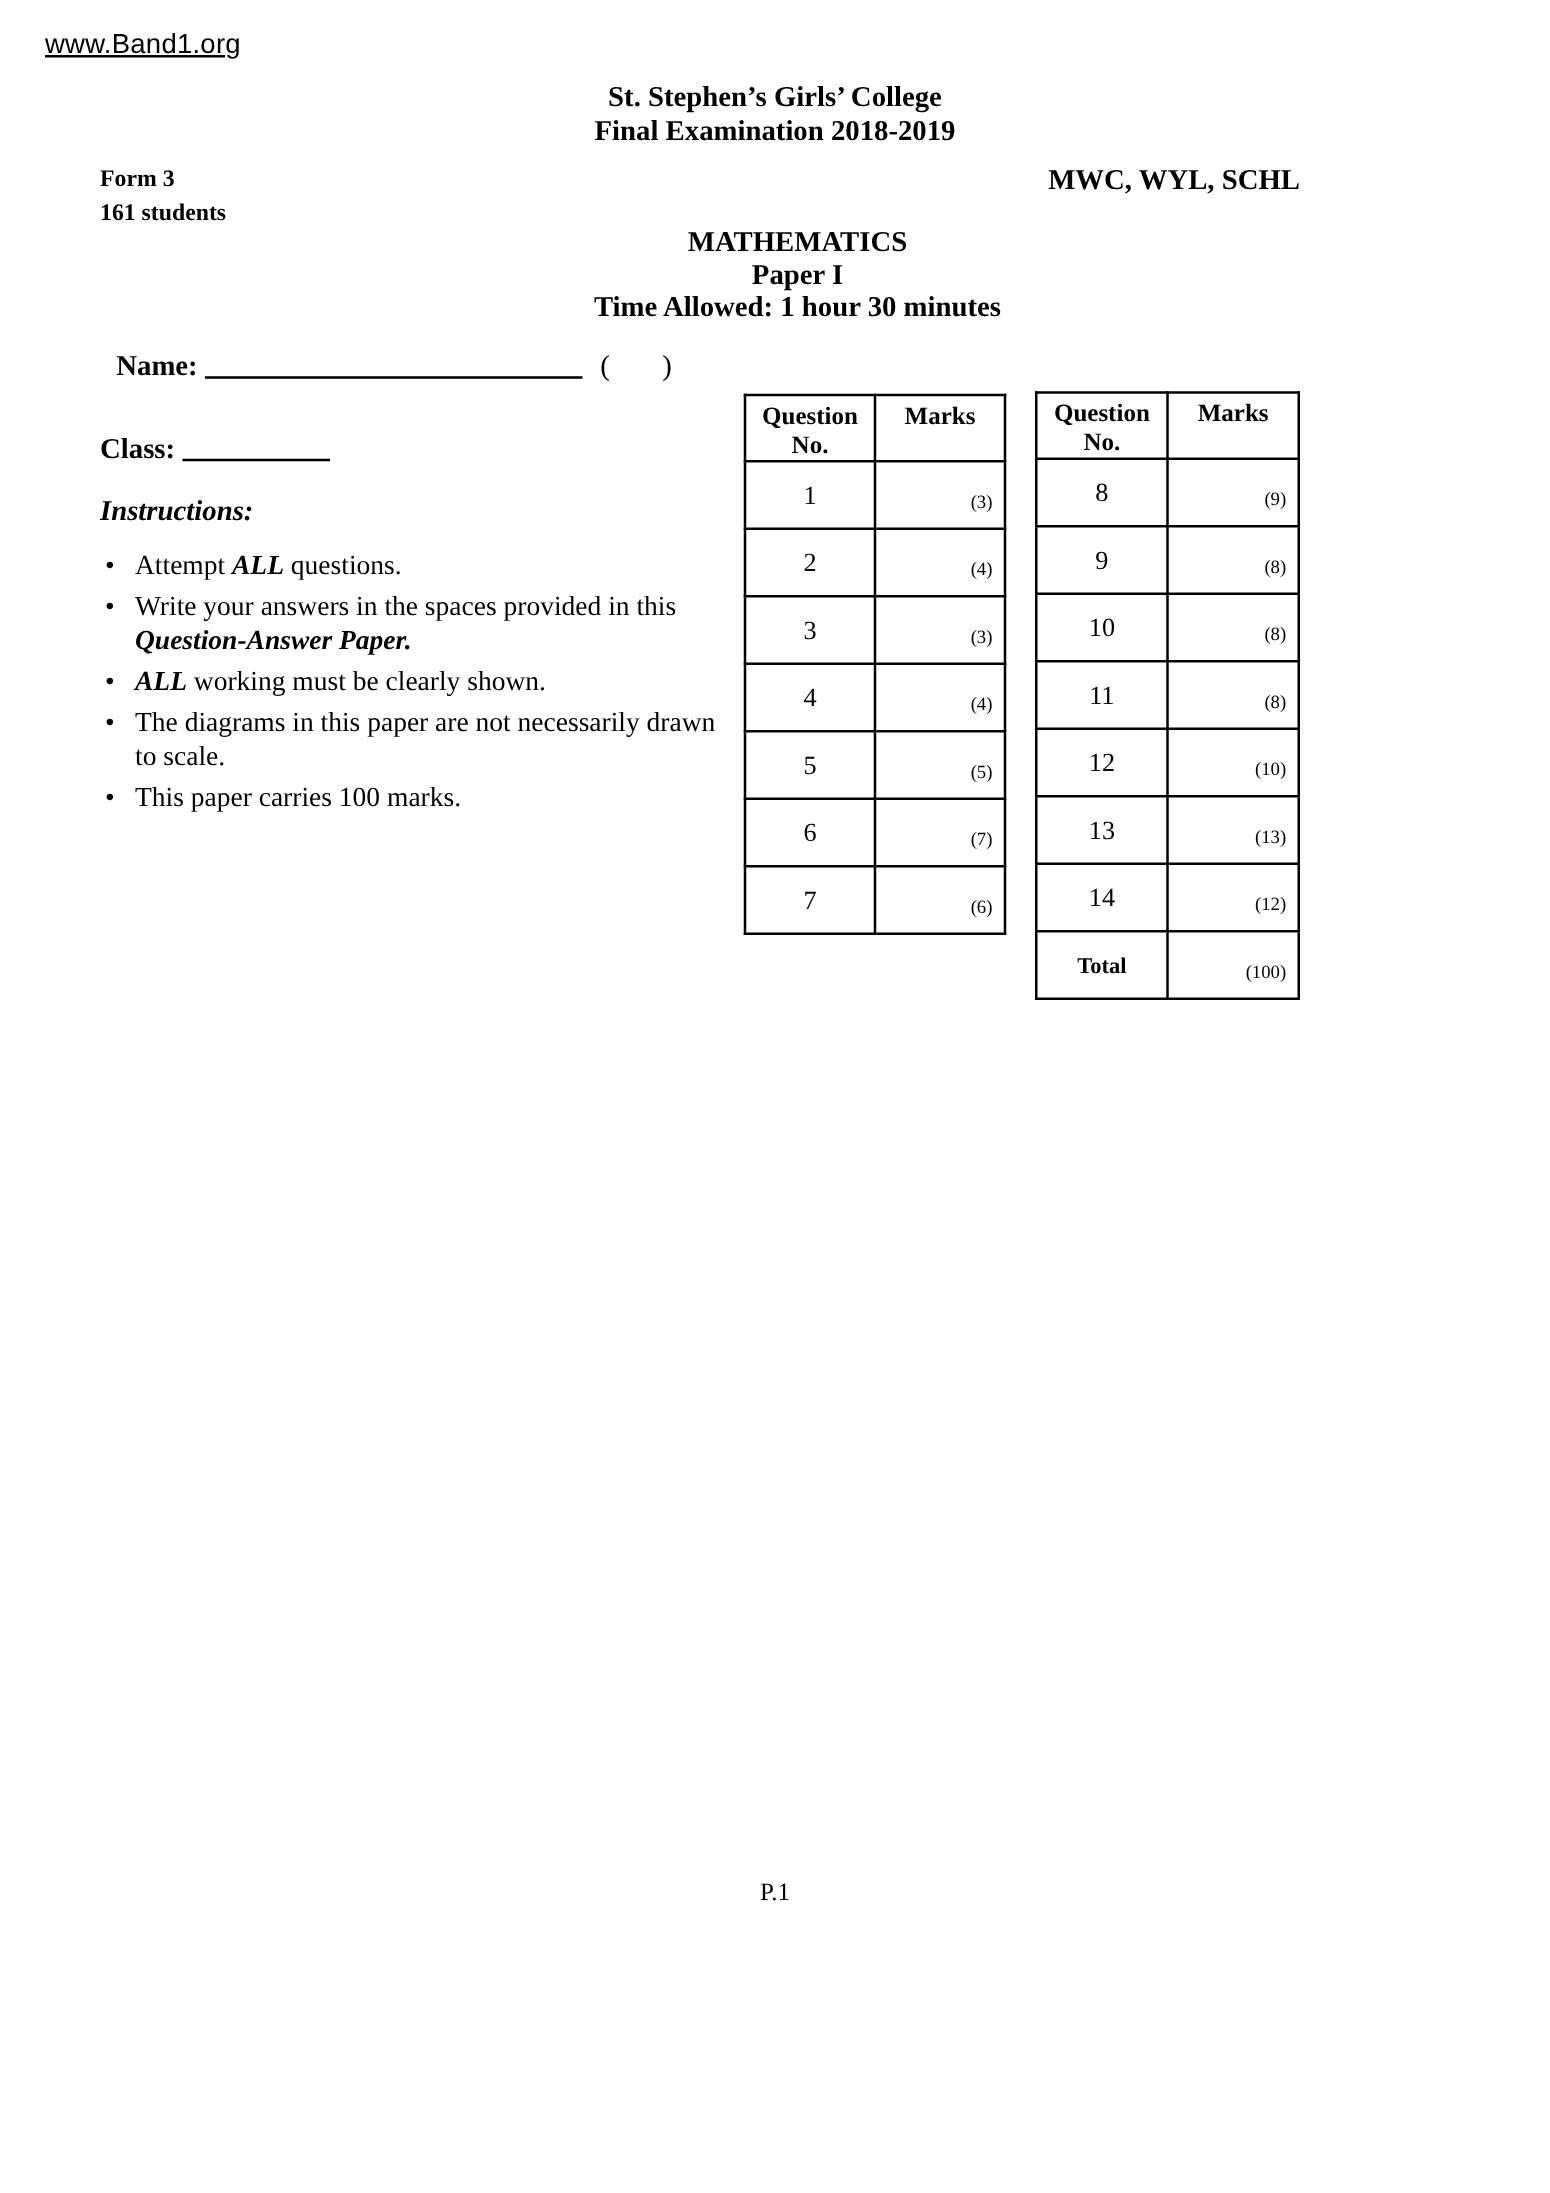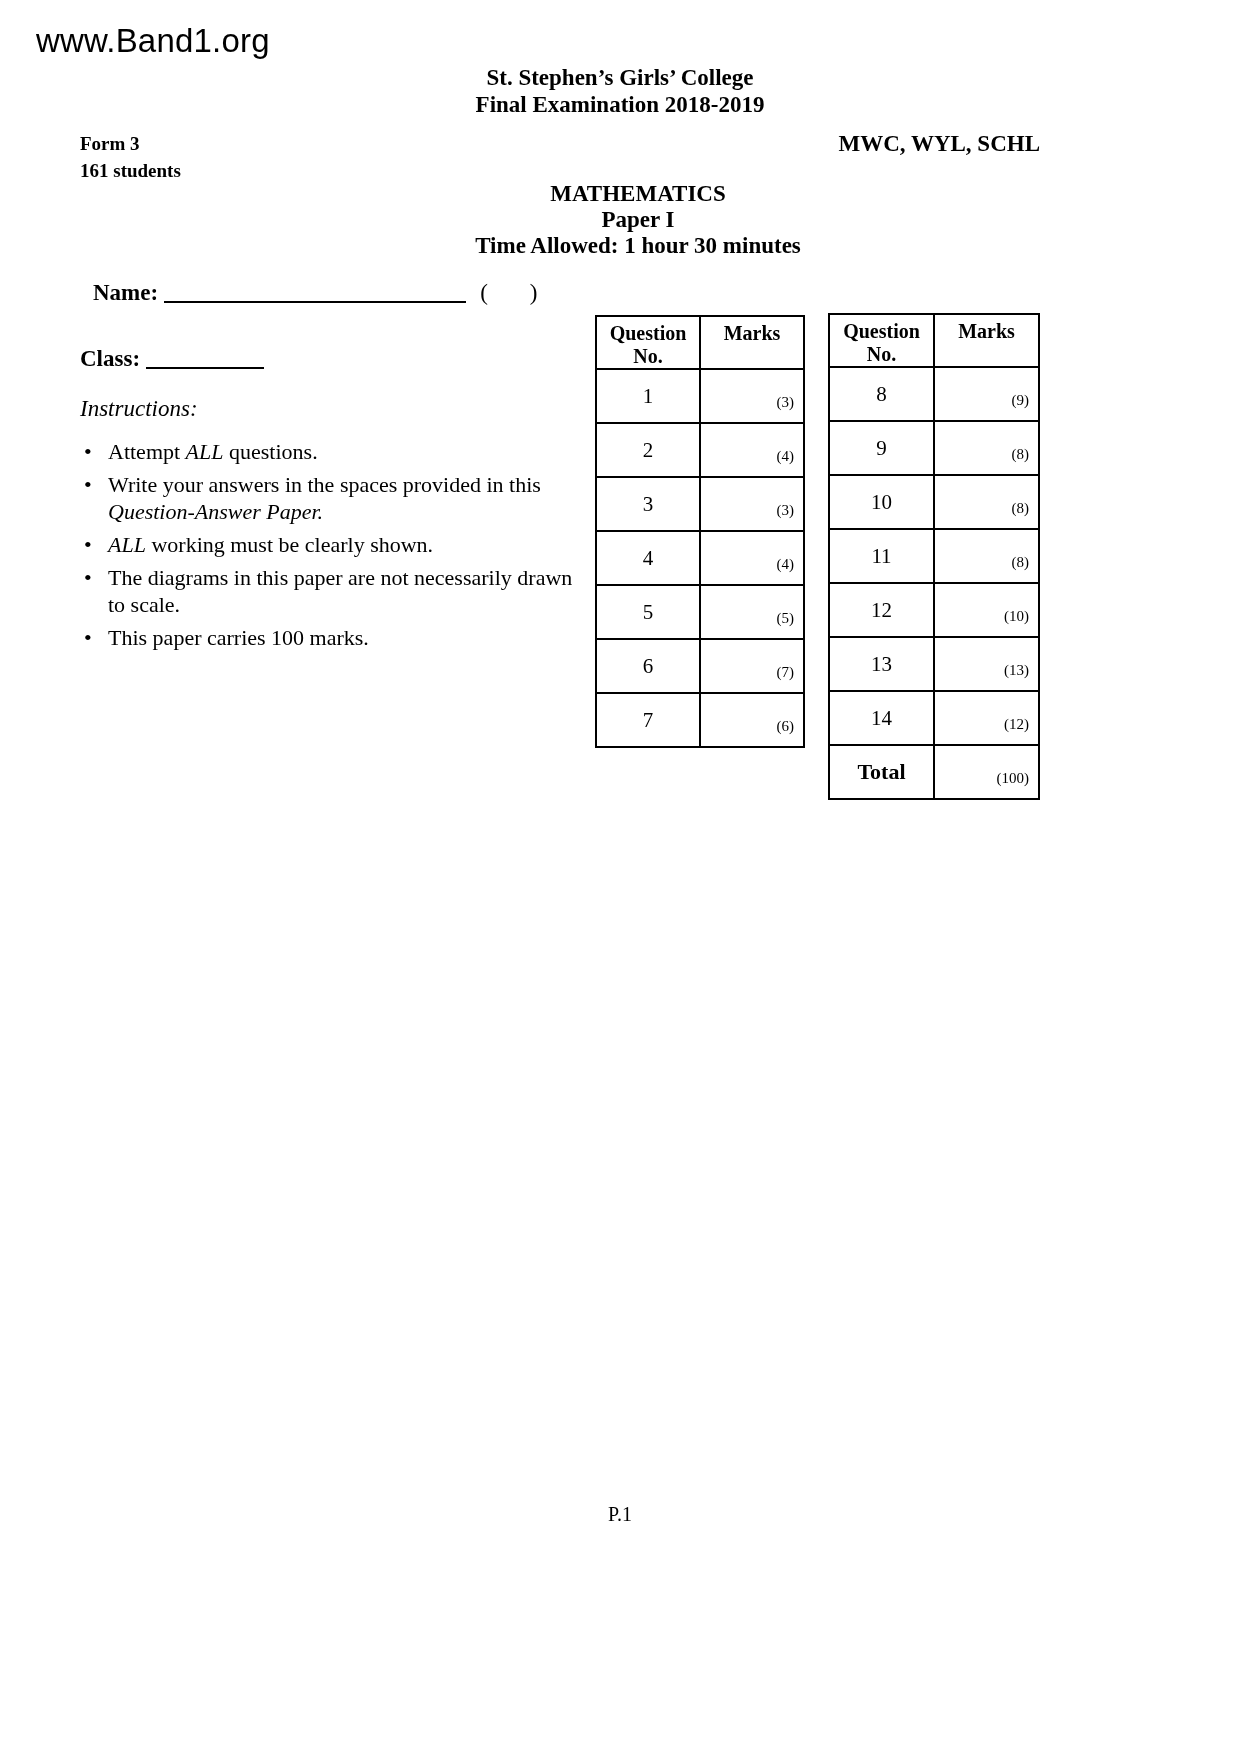--- a/index.html
+++ b/index.html
@@ -11,22 +11,23 @@
     background: #ffffff;
     color: #000000;
     font-family: "Liberation Serif", serif;
     overflow: hidden;
   }
   .watermark {
     position: absolute;
     left: 36px;
     top: 22px;
     font-family: "Liberation Sans", sans-serif;
-    font-size: 33px;
+    font-size: 22px;
     letter-spacing: 0.2px;
+    text-decoration: underline;
   }
   .head-center {
     position: absolute;
     left: 0;
     top: 64px;
     width: 100%;
     text-align: center;
     font-weight: bold;
     font-size: 23px;
     line-height: 27px;
@@ -75,21 +76,21 @@
     display: inline-block;
     border-bottom: 2px solid #000;
     transform: translateY(3px);
     margin-left: 6px;
   }
   .name-line { width: 302px; }
   .class-line { width: 118px; }
   .paren { font-size: 23px; }
   .paren-open { margin-left: 14px; }
   .paren-close { margin-left: 42px; }
-  .bi { font-weight: normal; font-style: italic; }
+  .bi { font-weight: bold; font-style: italic; }
   .instr-title {
     position: absolute;
     left: 80px;
     top: 396px;
     font-size: 23px;
   }
   .instr-list {
     position: absolute;
     left: 80px;
     top: 438px;
@@ -126,21 +127,21 @@
     padding-top: 5px;
     height: 52px;
     line-height: 23px;
   }
   .marks-table td { height: 54px; }
   .qcell {
     text-align: center;
     vertical-align: middle;
     font-size: 21px;
   }
-  .qcell.total { font-weight: bold; font-size: 22px; }
+  .qcell.total { font-weight: bold; font-size: 18px; }
   .mcell {
     text-align: right;
     vertical-align: middle;
     padding-right: 9px;
     padding-top: 12px;
     font-size: 15px;
   }
   .footer {
     position: absolute;
     left: 0;

